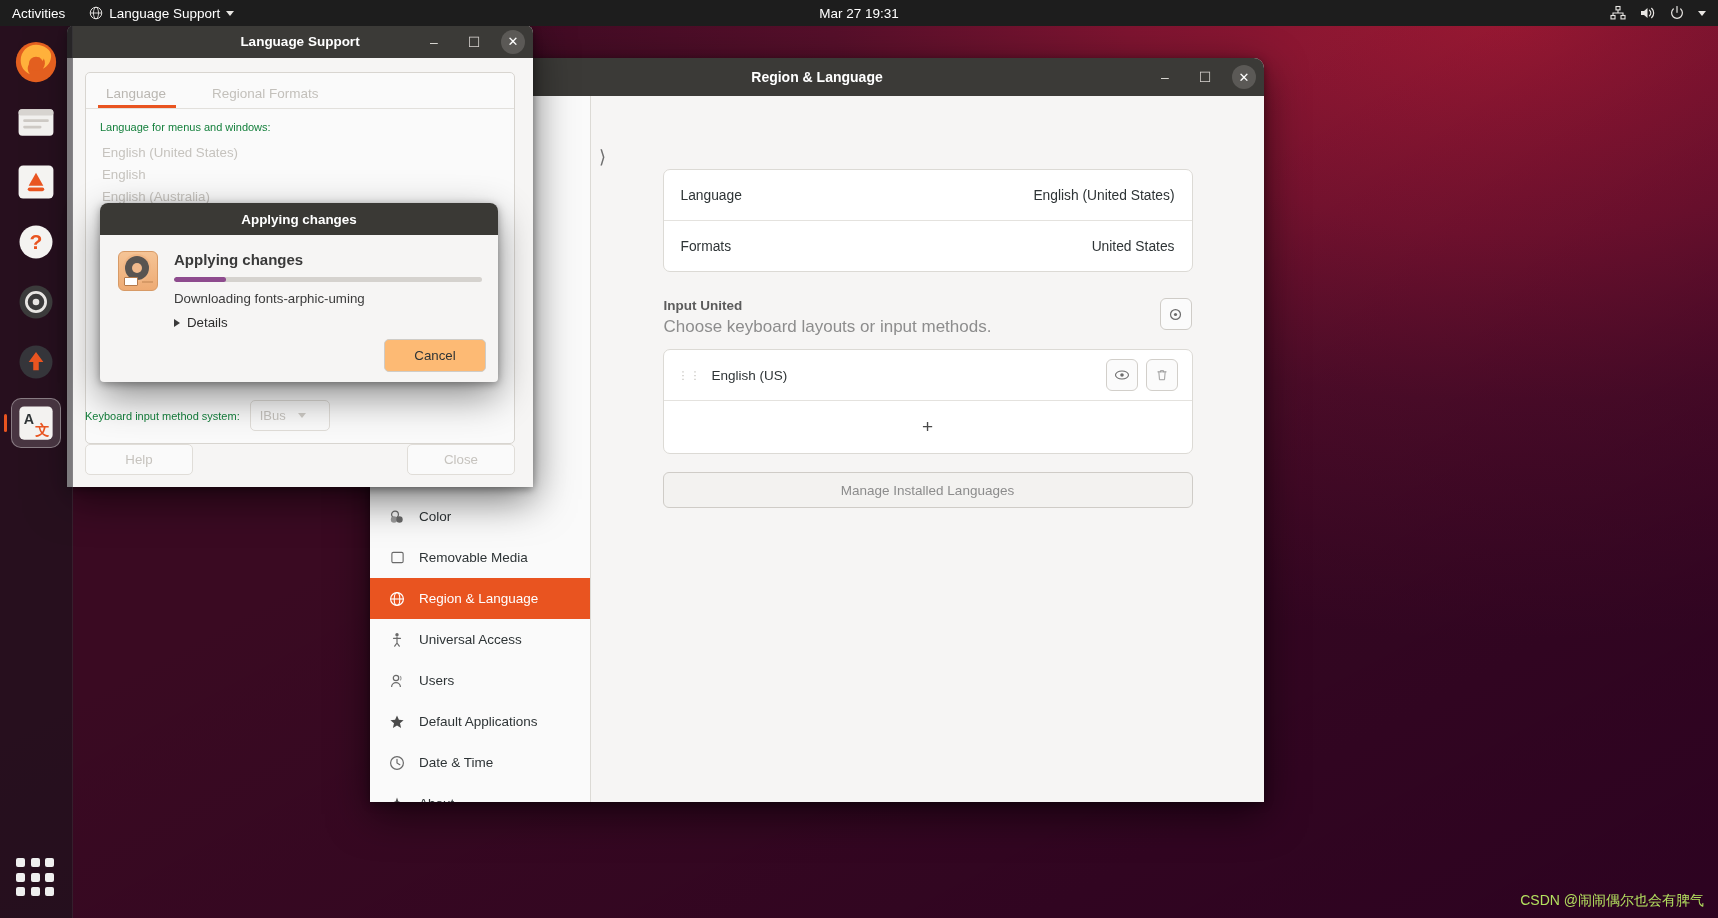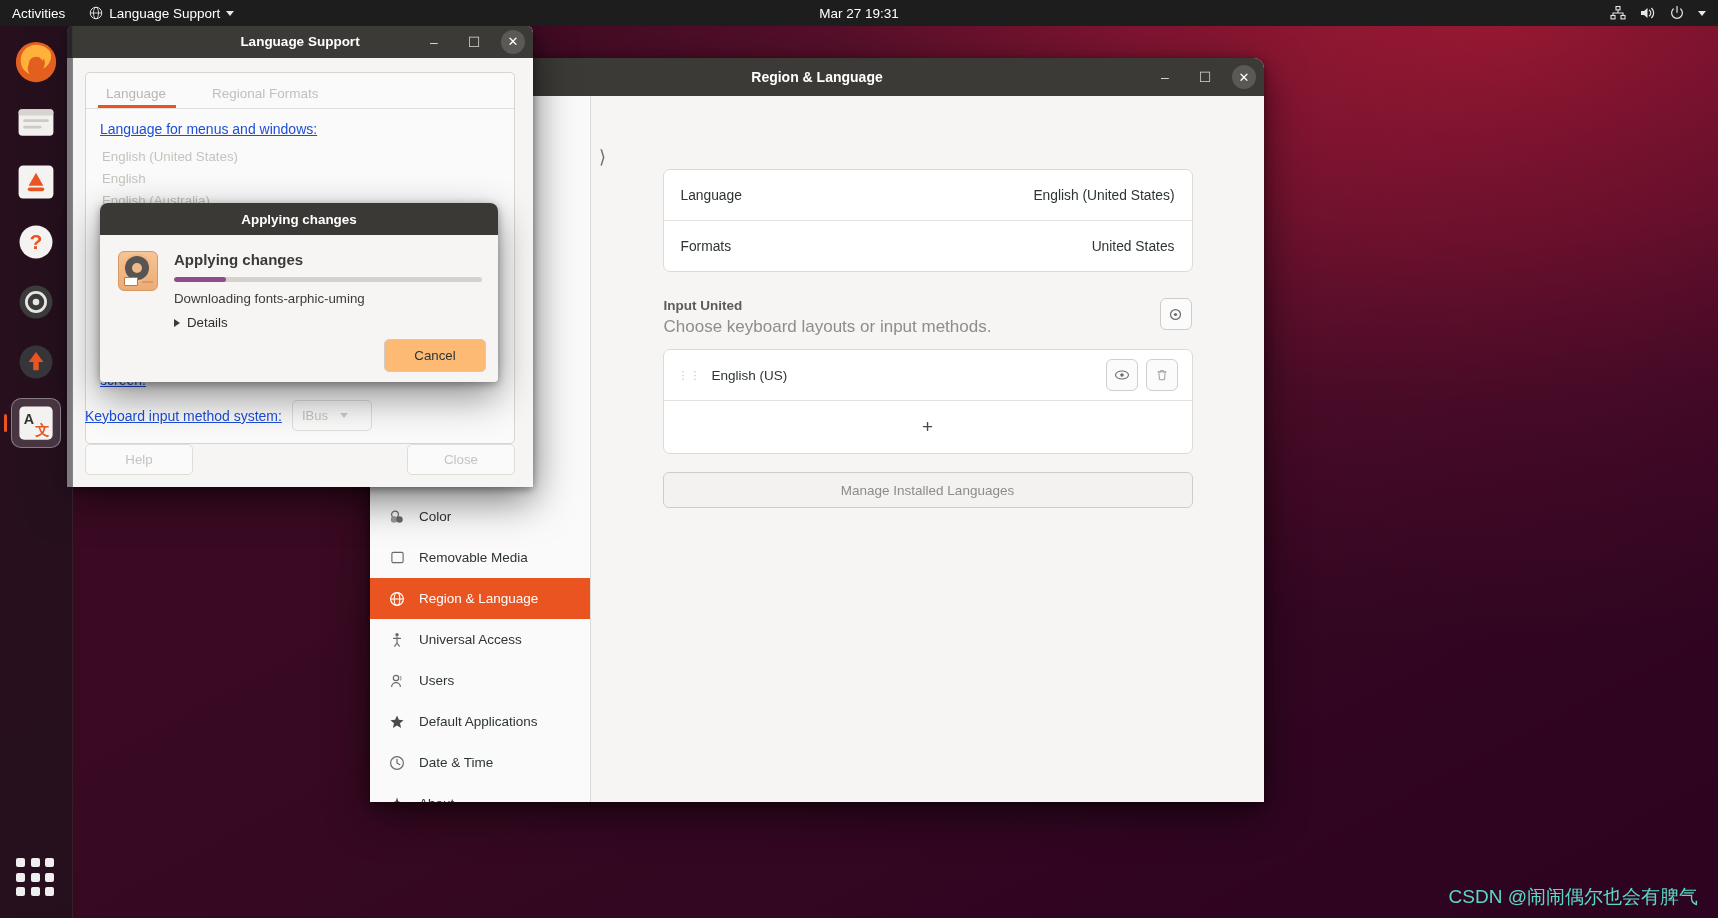--- a/index.html
+++ b/index.html
@@ -162,21 +162,21 @@
   
   #langsup-win { left: 67px; top: 25px; width: 466px; height: 462px; border-radius: 8px 8px 0 0; }
   #langsup-title { height: 33px; background: #3b3a37; }
   #langsup-title .title { font-size: 13.5px; }
   #langsup-body { height: 429px; background: #f6f5f4; padding: 14px 18px 0; box-sizing: border-box; position: relative; }
   #lang-frame { border: 1px solid #d8d5d0; border-radius: 5px; background: #fafafa; height: 372px; box-sizing: border-box; }
   .tabs { display: flex; height: 35px; align-items: flex-end; border-bottom: 1px solid #e2e0dc; }
   .tab { padding: 0 26px 7px 20px; font-size: 13.5px; color: #c3c0bb; position: relative; }
   .tab.active { color: #bab7b2; }
   .tab.active::after { content:""; position:absolute; left:12px; right:16px; bottom:0; height:3px; background:#e95420; }
-  .lbl-dim { font-size: 14px; color: #1d4ed8; text-decoration: underline; }
+  .lbl-dim { font-size: 11px; color: #15803d; }
   .lang-list { margin-top: 8px; }
   .lang-item { height: 22px; font-size: 13.3px; color: #c6c3be; padding-left: 2px; display:flex; align-items:center; }
   .bottom-row { position: absolute; left: 18px; right: 18px; bottom: 12px; display: flex; justify-content: space-between; }
   .ghost-btn {
     min-width: 70px; height: 29px; padding: 0 18px; border: 1px solid #e0ddd8; border-radius: 5px;
     background: #fafafa; color: #c6c3be; font-size: 13.3px; display:flex; align-items:center; justify-content:center;
   }
   .kbd-row { position: absolute; left: 18px; bottom: 56px; display:flex; align-items:center; gap: 10px; }
   .combo-dim {
     height: 29px; min-width: 60px; padding: 0 9px; border: 1px solid #e0ddd8; border-radius: 5px;
@@ -213,22 +213,22 @@
   #details-toggle { margin-top: 9px; font-size: 13.3px; color: #2e2e2e; display:flex; align-items:center; gap: 7px; }
   #details-toggle .tri { width:0;height:0;border-top:4.5px solid transparent;border-bottom:4.5px solid transparent;border-left:6px solid #3a3a3a; }
   #modal-actions { position: absolute; right: 12px; bottom: 10px; }
   .modal-btn {
     min-width: 68px; height: 31px; padding: 0 16px; border: 1px solid #cfccc7; border-radius: 5px;
     background: #fdba74; color: #2e3436; font-size: 13.3px; display:flex; align-items:center; justify-content:center;
   }
 
   
   #watermark {
-    position: absolute; right: 20px; bottom: 8px; z-index: 70;
-    color: #5eead4; font-size: 19px; opacity: 0.92;
+    position: absolute; right: 14px; bottom: 8px; z-index: 70;
+    color: #bef264; font-size: 14px; opacity: 0.92;
   }
 
   svg { display: block; }
 </style>
 </head>
 <body>
 
 <div id="wallpaper"></div>
 
 <div id="topbar">

